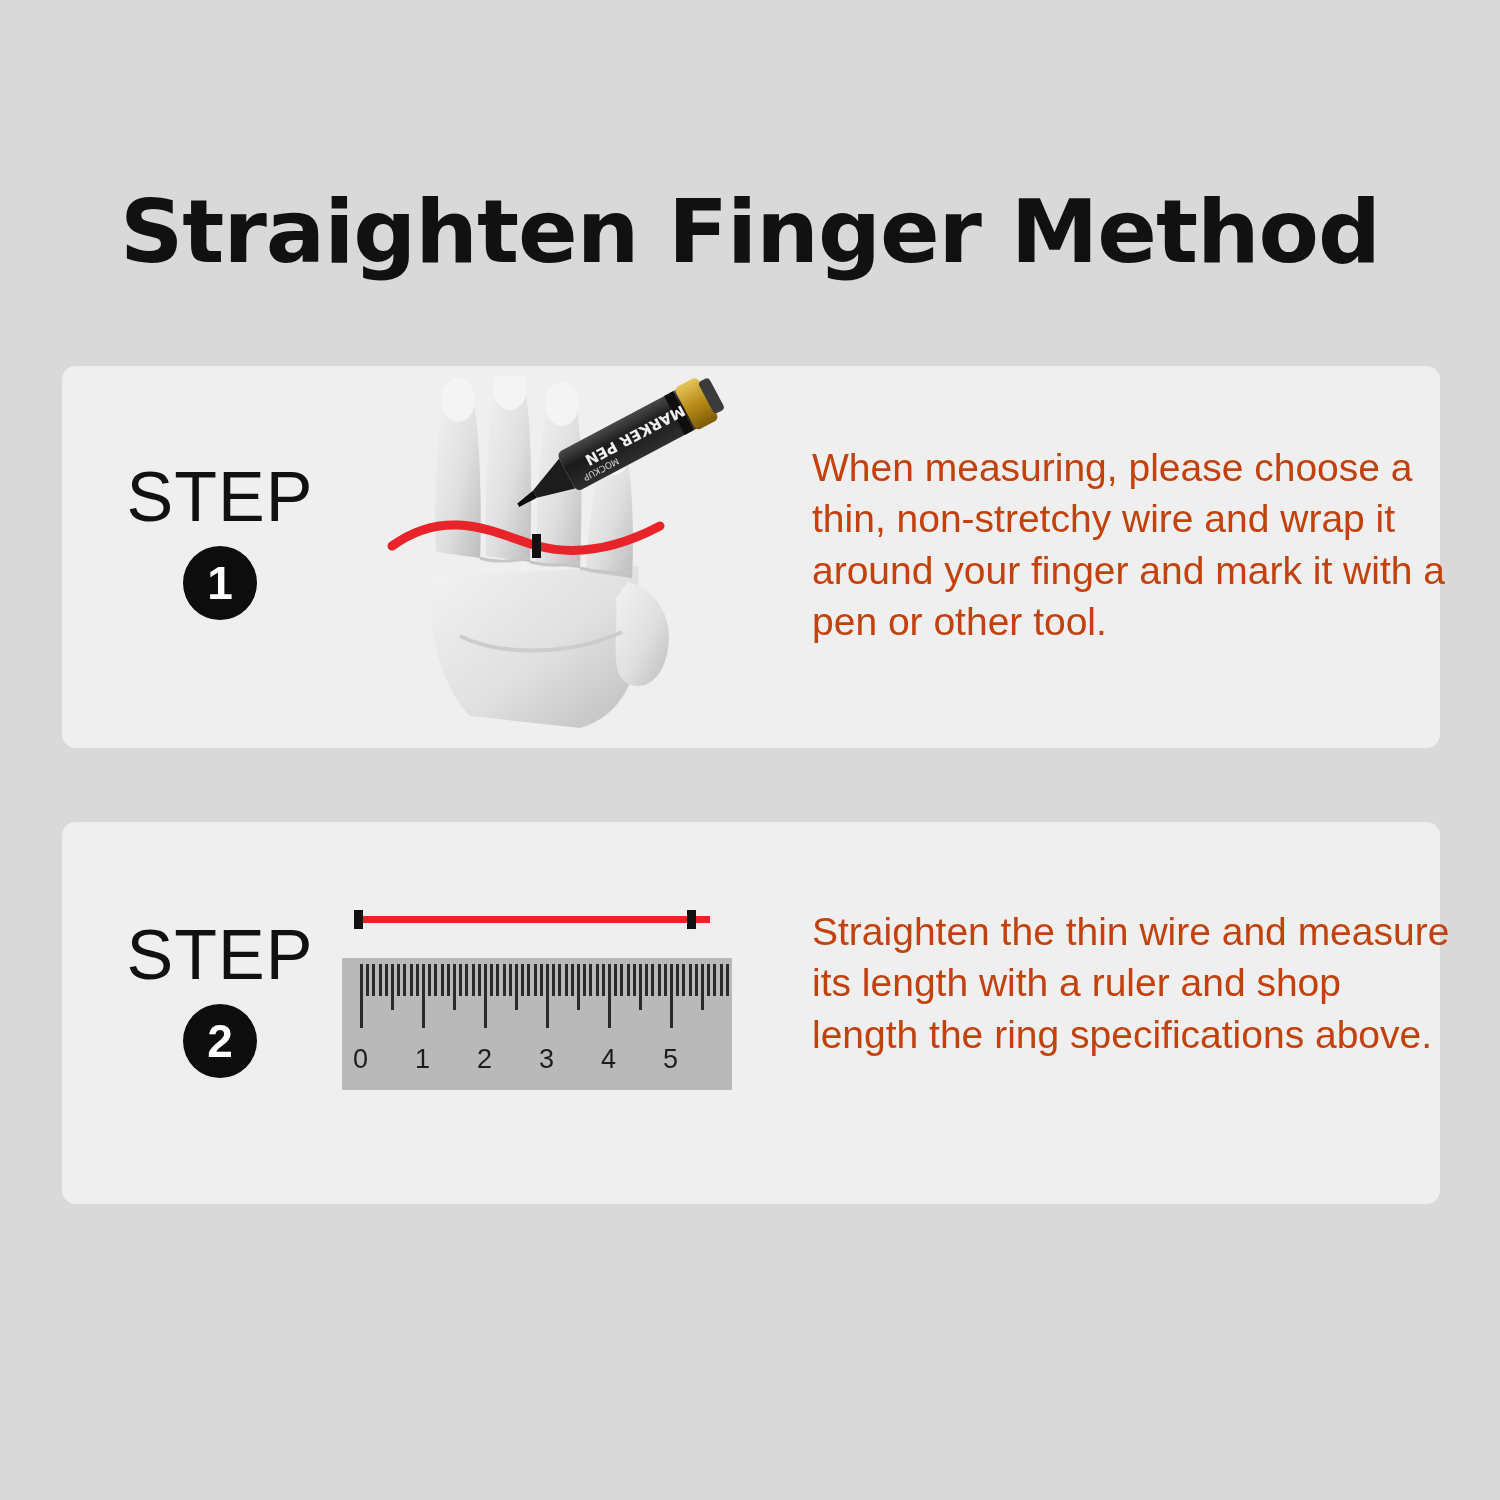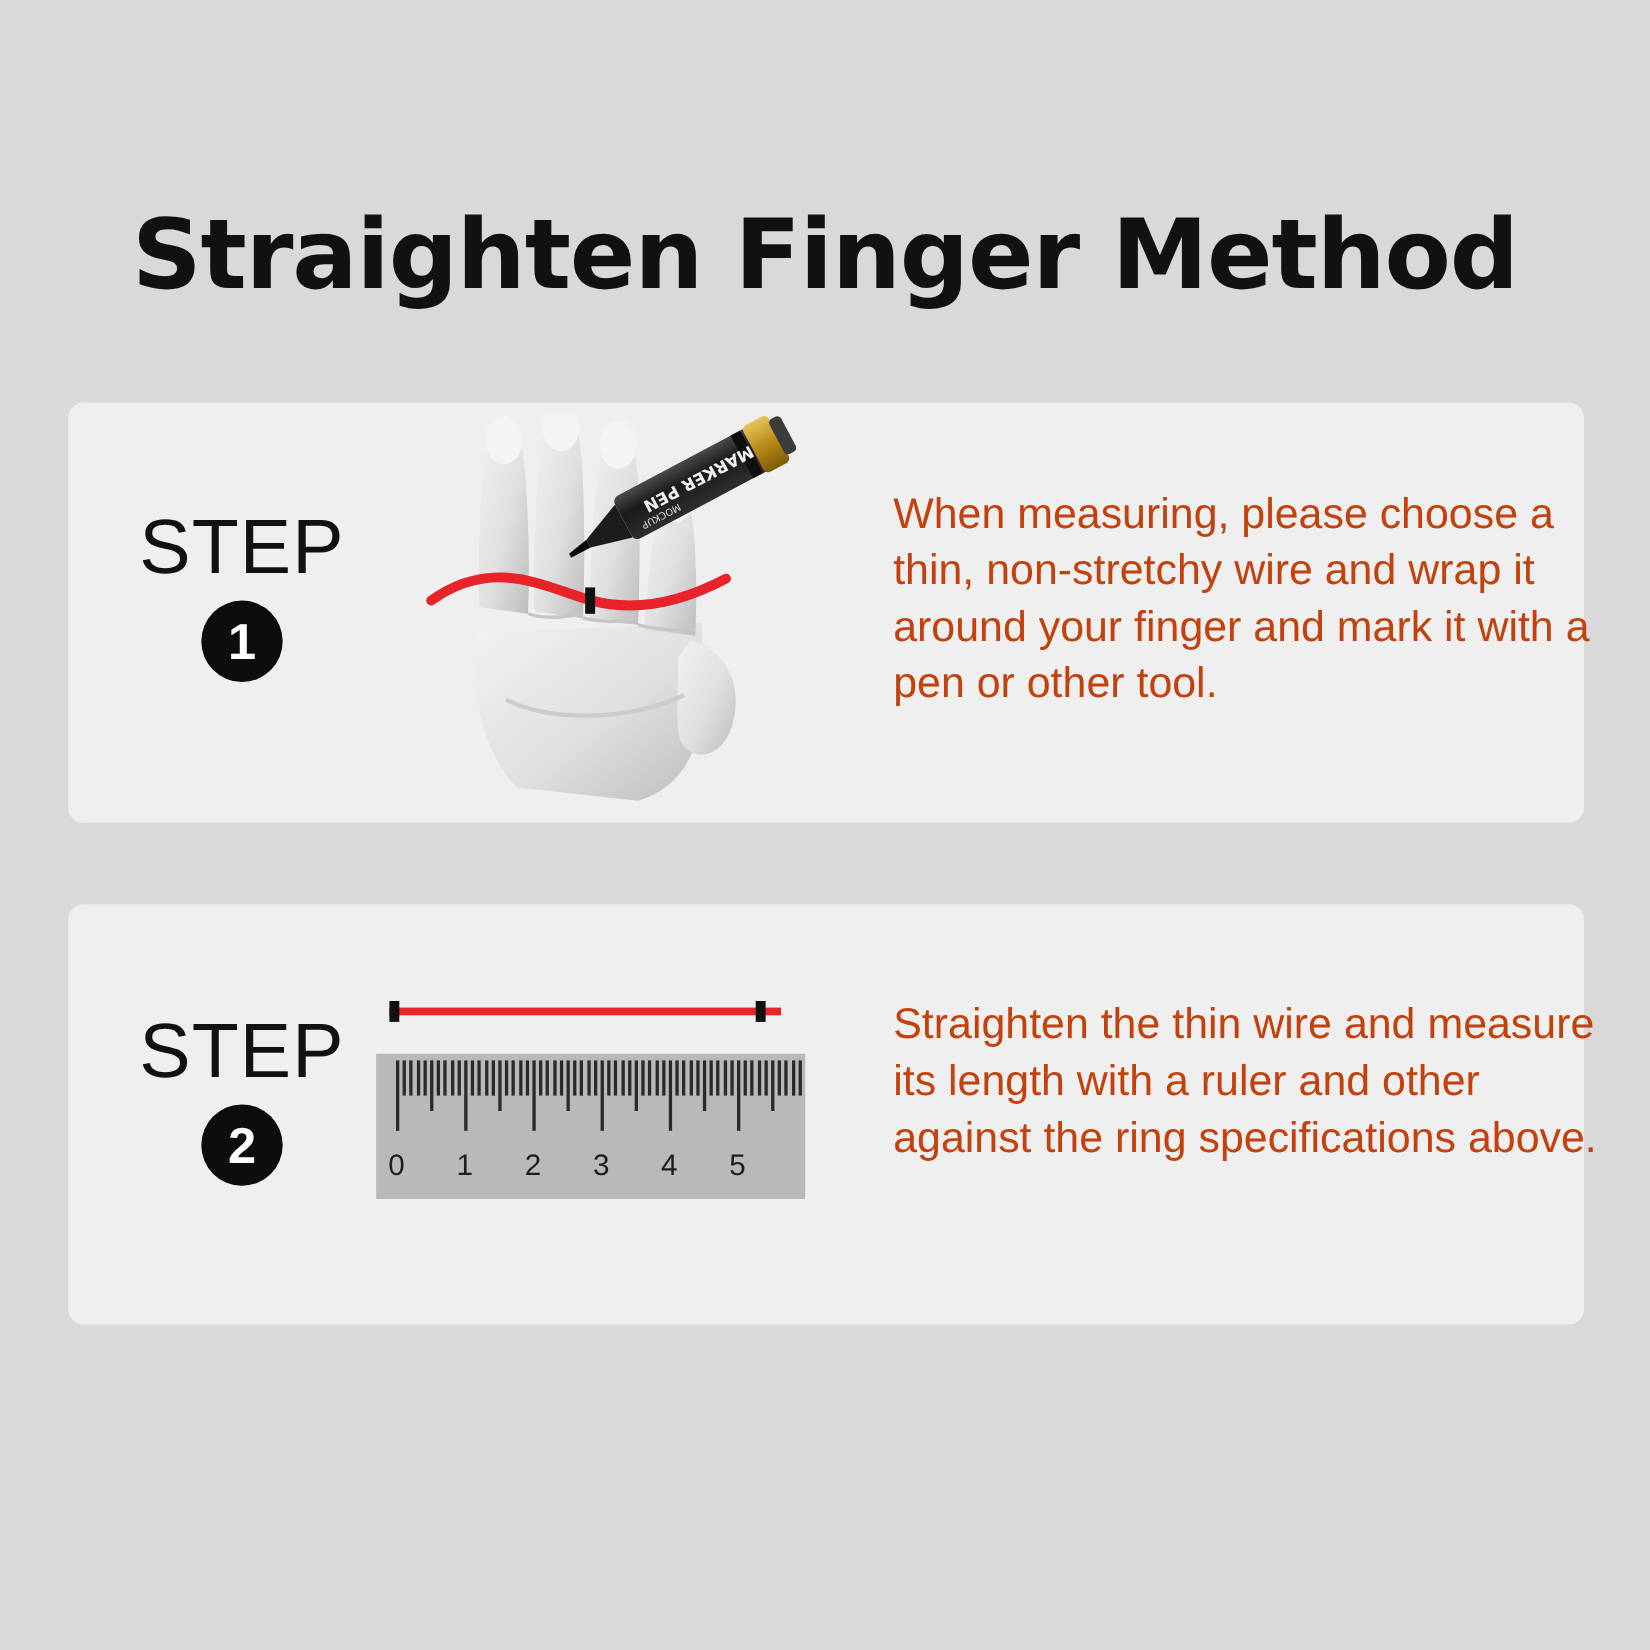--- a/index.html
+++ b/index.html
@@ -301,16 +301,16 @@
             <div class="ruler-num" style="left: 11px;">0</div>
             <div class="ruler-num" style="left: 73px;">1</div>
             <div class="ruler-num" style="left: 135px;">2</div>
             <div class="ruler-num" style="left: 197px;">3</div>
             <div class="ruler-num" style="left: 259px;">4</div>
             <div class="ruler-num" style="left: 321px;">5</div>
           </div>
       </div>
     </div>
 
-    <div class="step-text" id="step-text-2">Straighten the thin wire and measure its length with a ruler and other against the ring specifications above.</div>
+    <div class="step-text" id="step-text-2">Straighten the thin wire and measure its length with a ruler and shop length the ring specifications above.</div>
   </div>
 
 </div>
 
 </body></html>

